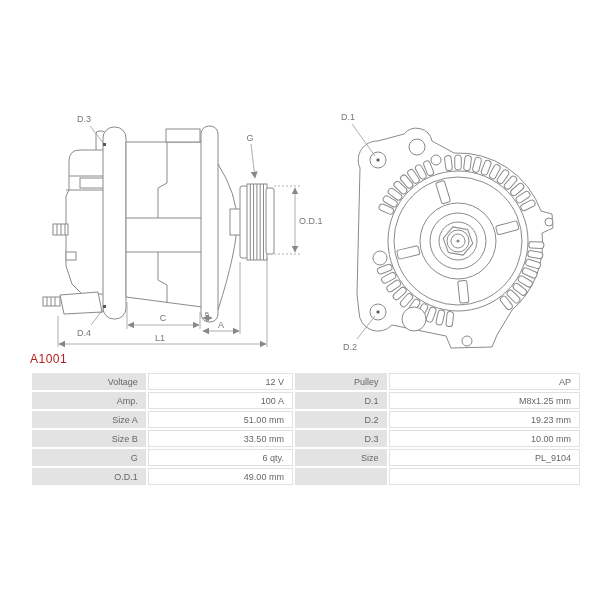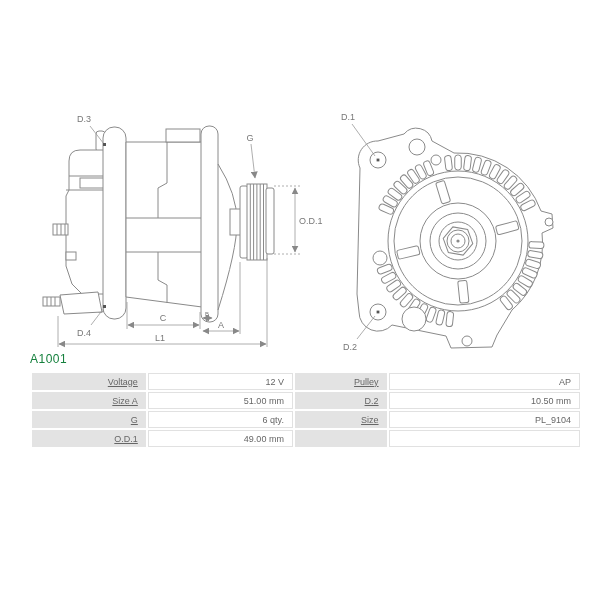--- a/index.html
+++ b/index.html
@@ -7,21 +7,21 @@
         font-family:"Liberation Sans", sans-serif;border-radius:14px;}
   svg{position:absolute;left:0;top:0;}
   svg text{font-family:"Liberation Sans", sans-serif;fill:#777;}
   .dim-label{font-size:9px;}
   .dim-label-sm{font-size:6px;}
   .part-number{position:absolute;left:30px;top:352px;font-size:12px;letter-spacing:.5px;}
   .spec-table{position:absolute;left:30px;top:371px;border-collapse:separate;border-spacing:2px;
               table-layout:fixed;width:552px;}
   .spec-table td{height:13px;font-size:9px;color:#666;text-align:right;
                  padding:1px 8px 1px 2px;overflow:hidden;white-space:nowrap;}
-  .spec-table td.label-cell{background:#e3e3e3;text-decoration:underline;}
+  .spec-table td.label-cell{background:#e3e3e3;}
   .spec-table td.value-cell{background:#fff;border:1px solid #e1e1e1;}
   .w0{width:113px}.w1{width:144px}.w2{width:91px}.w3{width:190px}
 </style>
 </head>
 <body>
 
 <div class="page">
 
   <svg width="604" height="360" viewBox="0 0 604 360">
     <defs>
@@ -181,41 +181,53 @@
       <circle cx="380" cy="258" r="7" fill="#fff"></circle>
     </g>
     <g stroke="#999" stroke-width="0.8">
       <line x1="352" y1="124" x2="375" y2="156"></line>
       <line x1="357" y1="339" x2="375" y2="316"></line>
     </g>
     <text class="dim-label" x="348" y="120" text-anchor="middle">D.1</text>
     <text class="dim-label" x="350" y="350" text-anchor="middle">D.2</text>
   </svg>
 
-  <div class="part-number" style="color: #15803d;">A1001</div>
+  <div class="part-number" style="color: #b91c1c;">A1001</div>
 
   <table class="spec-table">
     <colgroup>
         <col class="w0">
         <col class="w1">
         <col class="w2">
         <col class="w3">
       </colgroup>
     <tbody>
         <tr>
           <td class="label-cell">Voltage</td>
           <td class="value-cell">12 V</td>
           <td class="label-cell">Pulley</td>
           <td class="value-cell">AP</td>
         </tr>
         <tr>
+          <td class="label-cell">Amp.</td>
+          <td class="value-cell">100 A</td>
+          <td class="label-cell">D.1</td>
+          <td class="value-cell">M8x1.25 mm</td>
+        </tr>
+        <tr>
           <td class="label-cell">Size A</td>
           <td class="value-cell">51.00 mm</td>
           <td class="label-cell">D.2</td>
-          <td class="value-cell">10.50 mm</td>
+          <td class="value-cell">19.23 mm</td>
+        </tr>
+        <tr>
+          <td class="label-cell">Size B</td>
+          <td class="value-cell">33.50 mm</td>
+          <td class="label-cell">D.3</td>
+          <td class="value-cell">10.00 mm</td>
         </tr>
         <tr>
           <td class="label-cell">G</td>
           <td class="value-cell">6 qty.</td>
           <td class="label-cell">Size</td>
           <td class="value-cell">PL_9104</td>
         </tr>
         <tr>
           <td class="label-cell">O.D.1</td>
           <td class="value-cell">49.00 mm</td>

